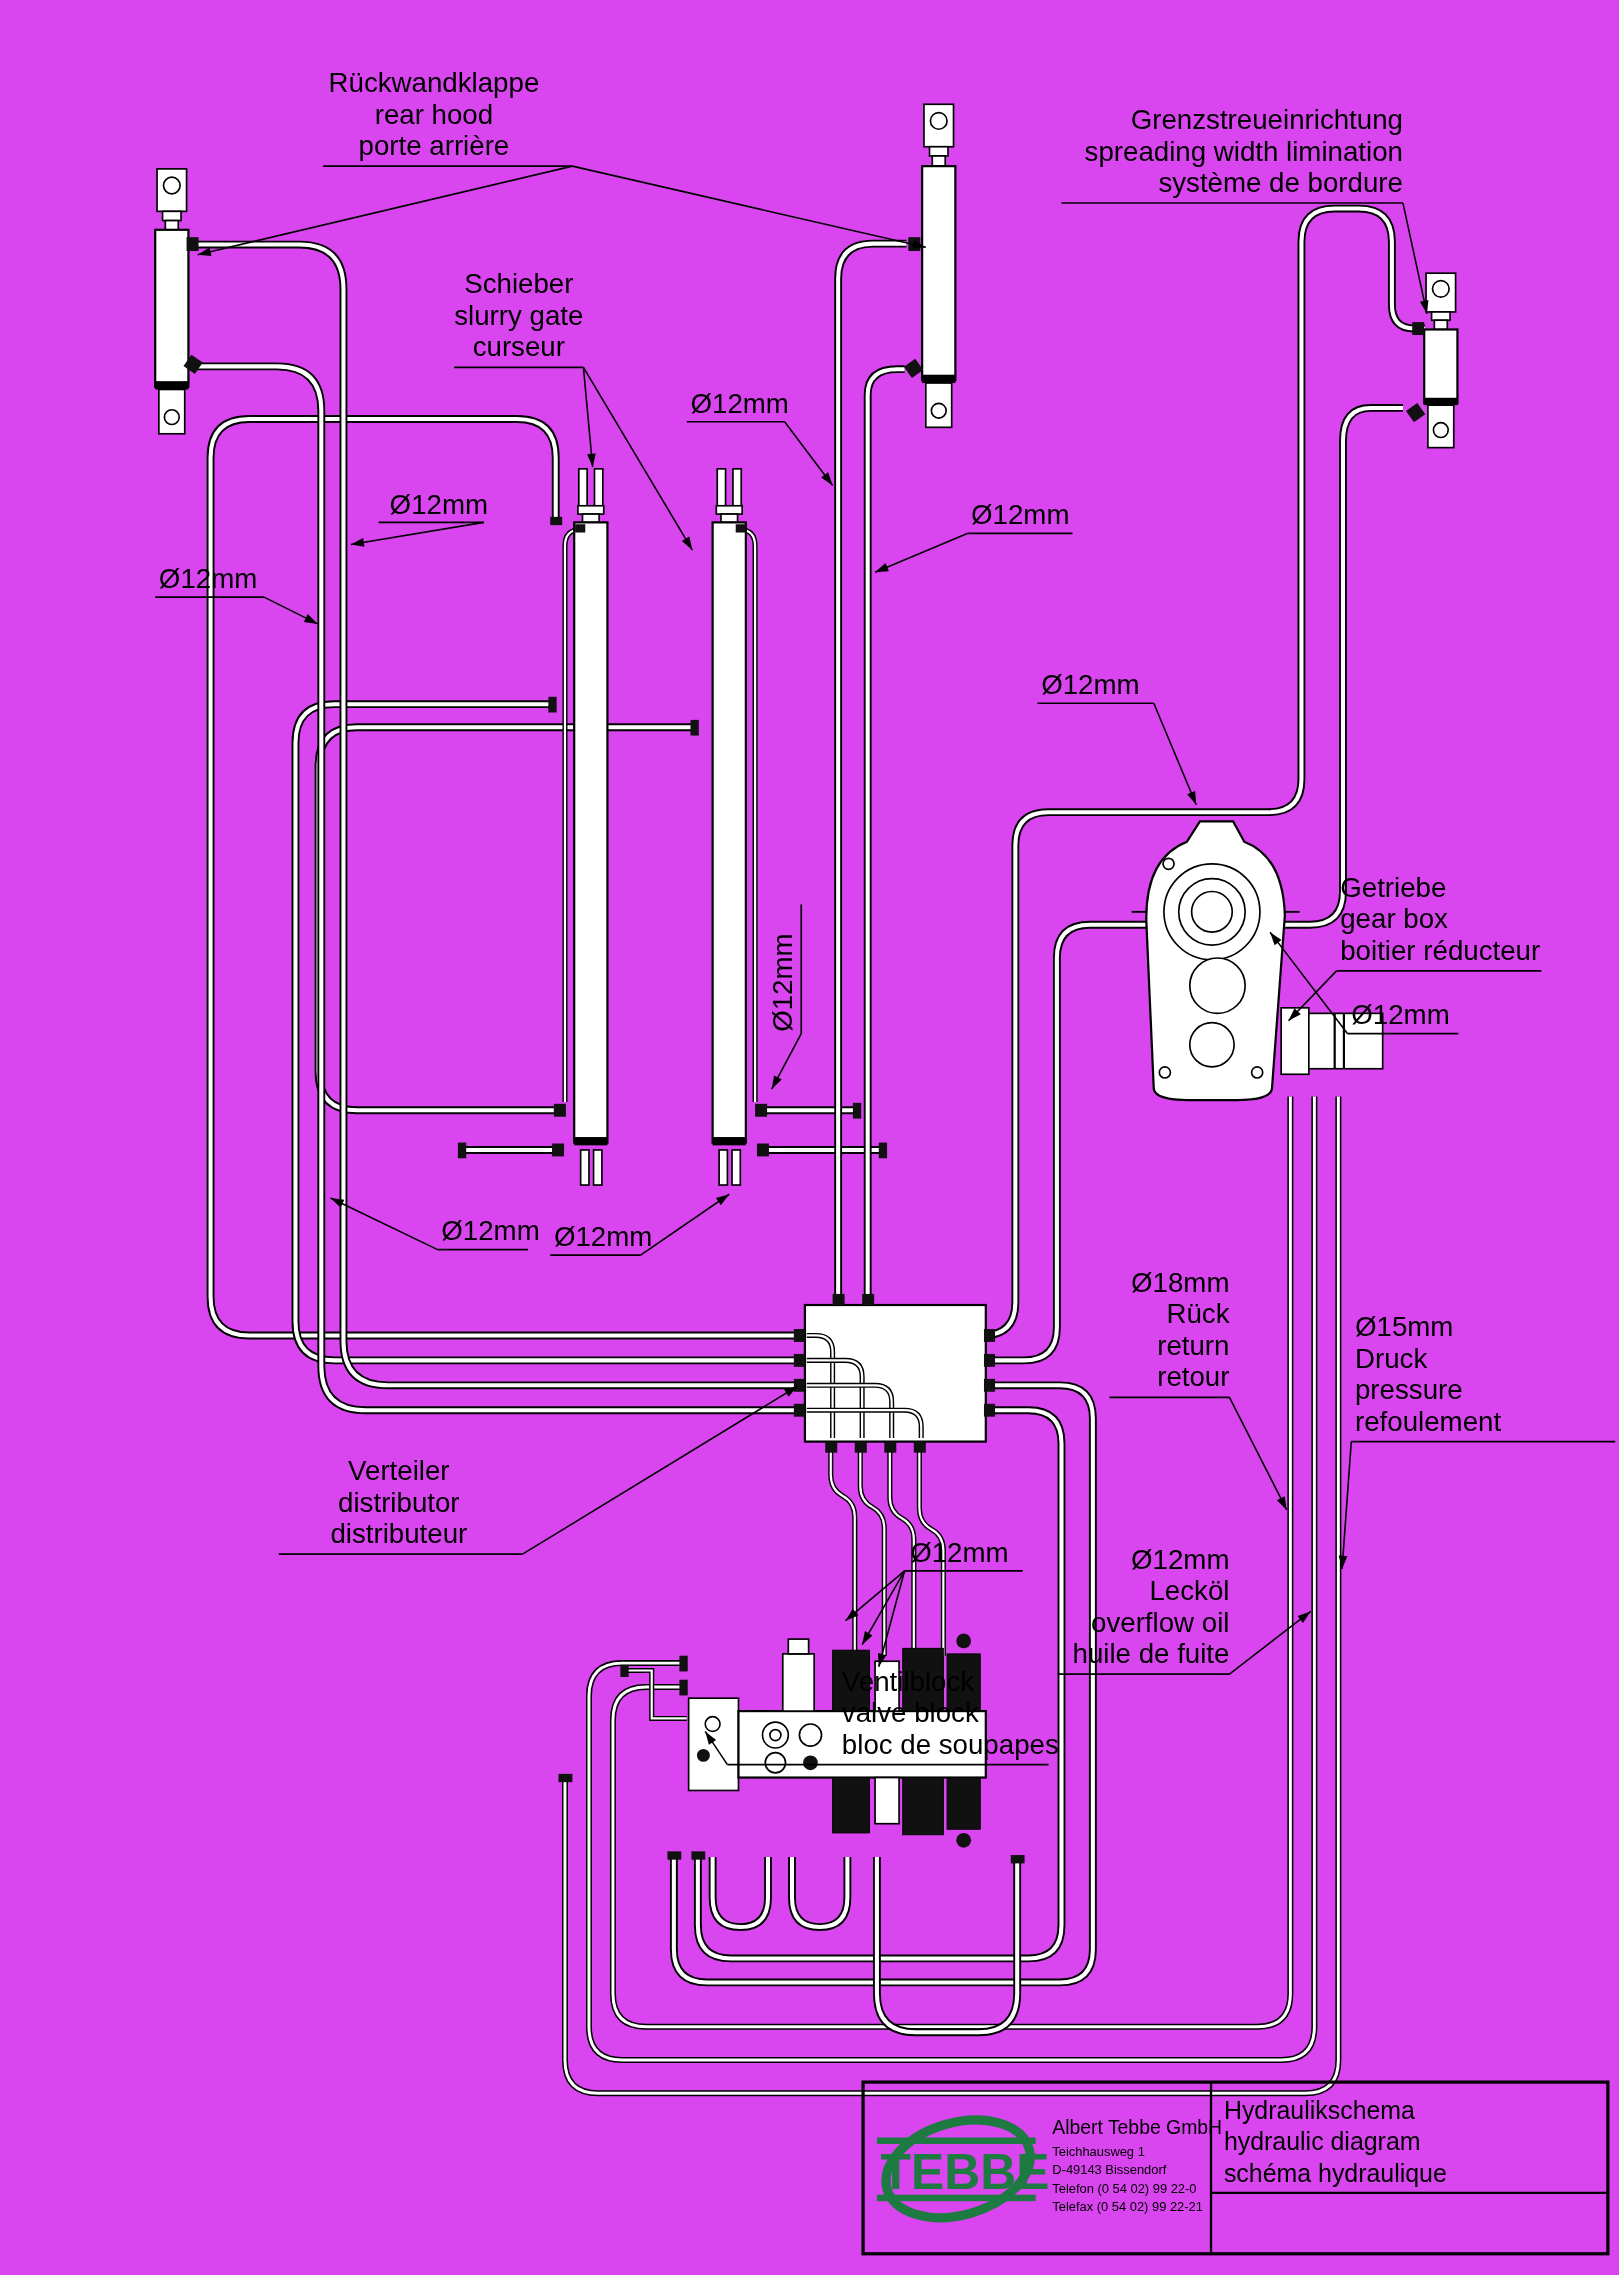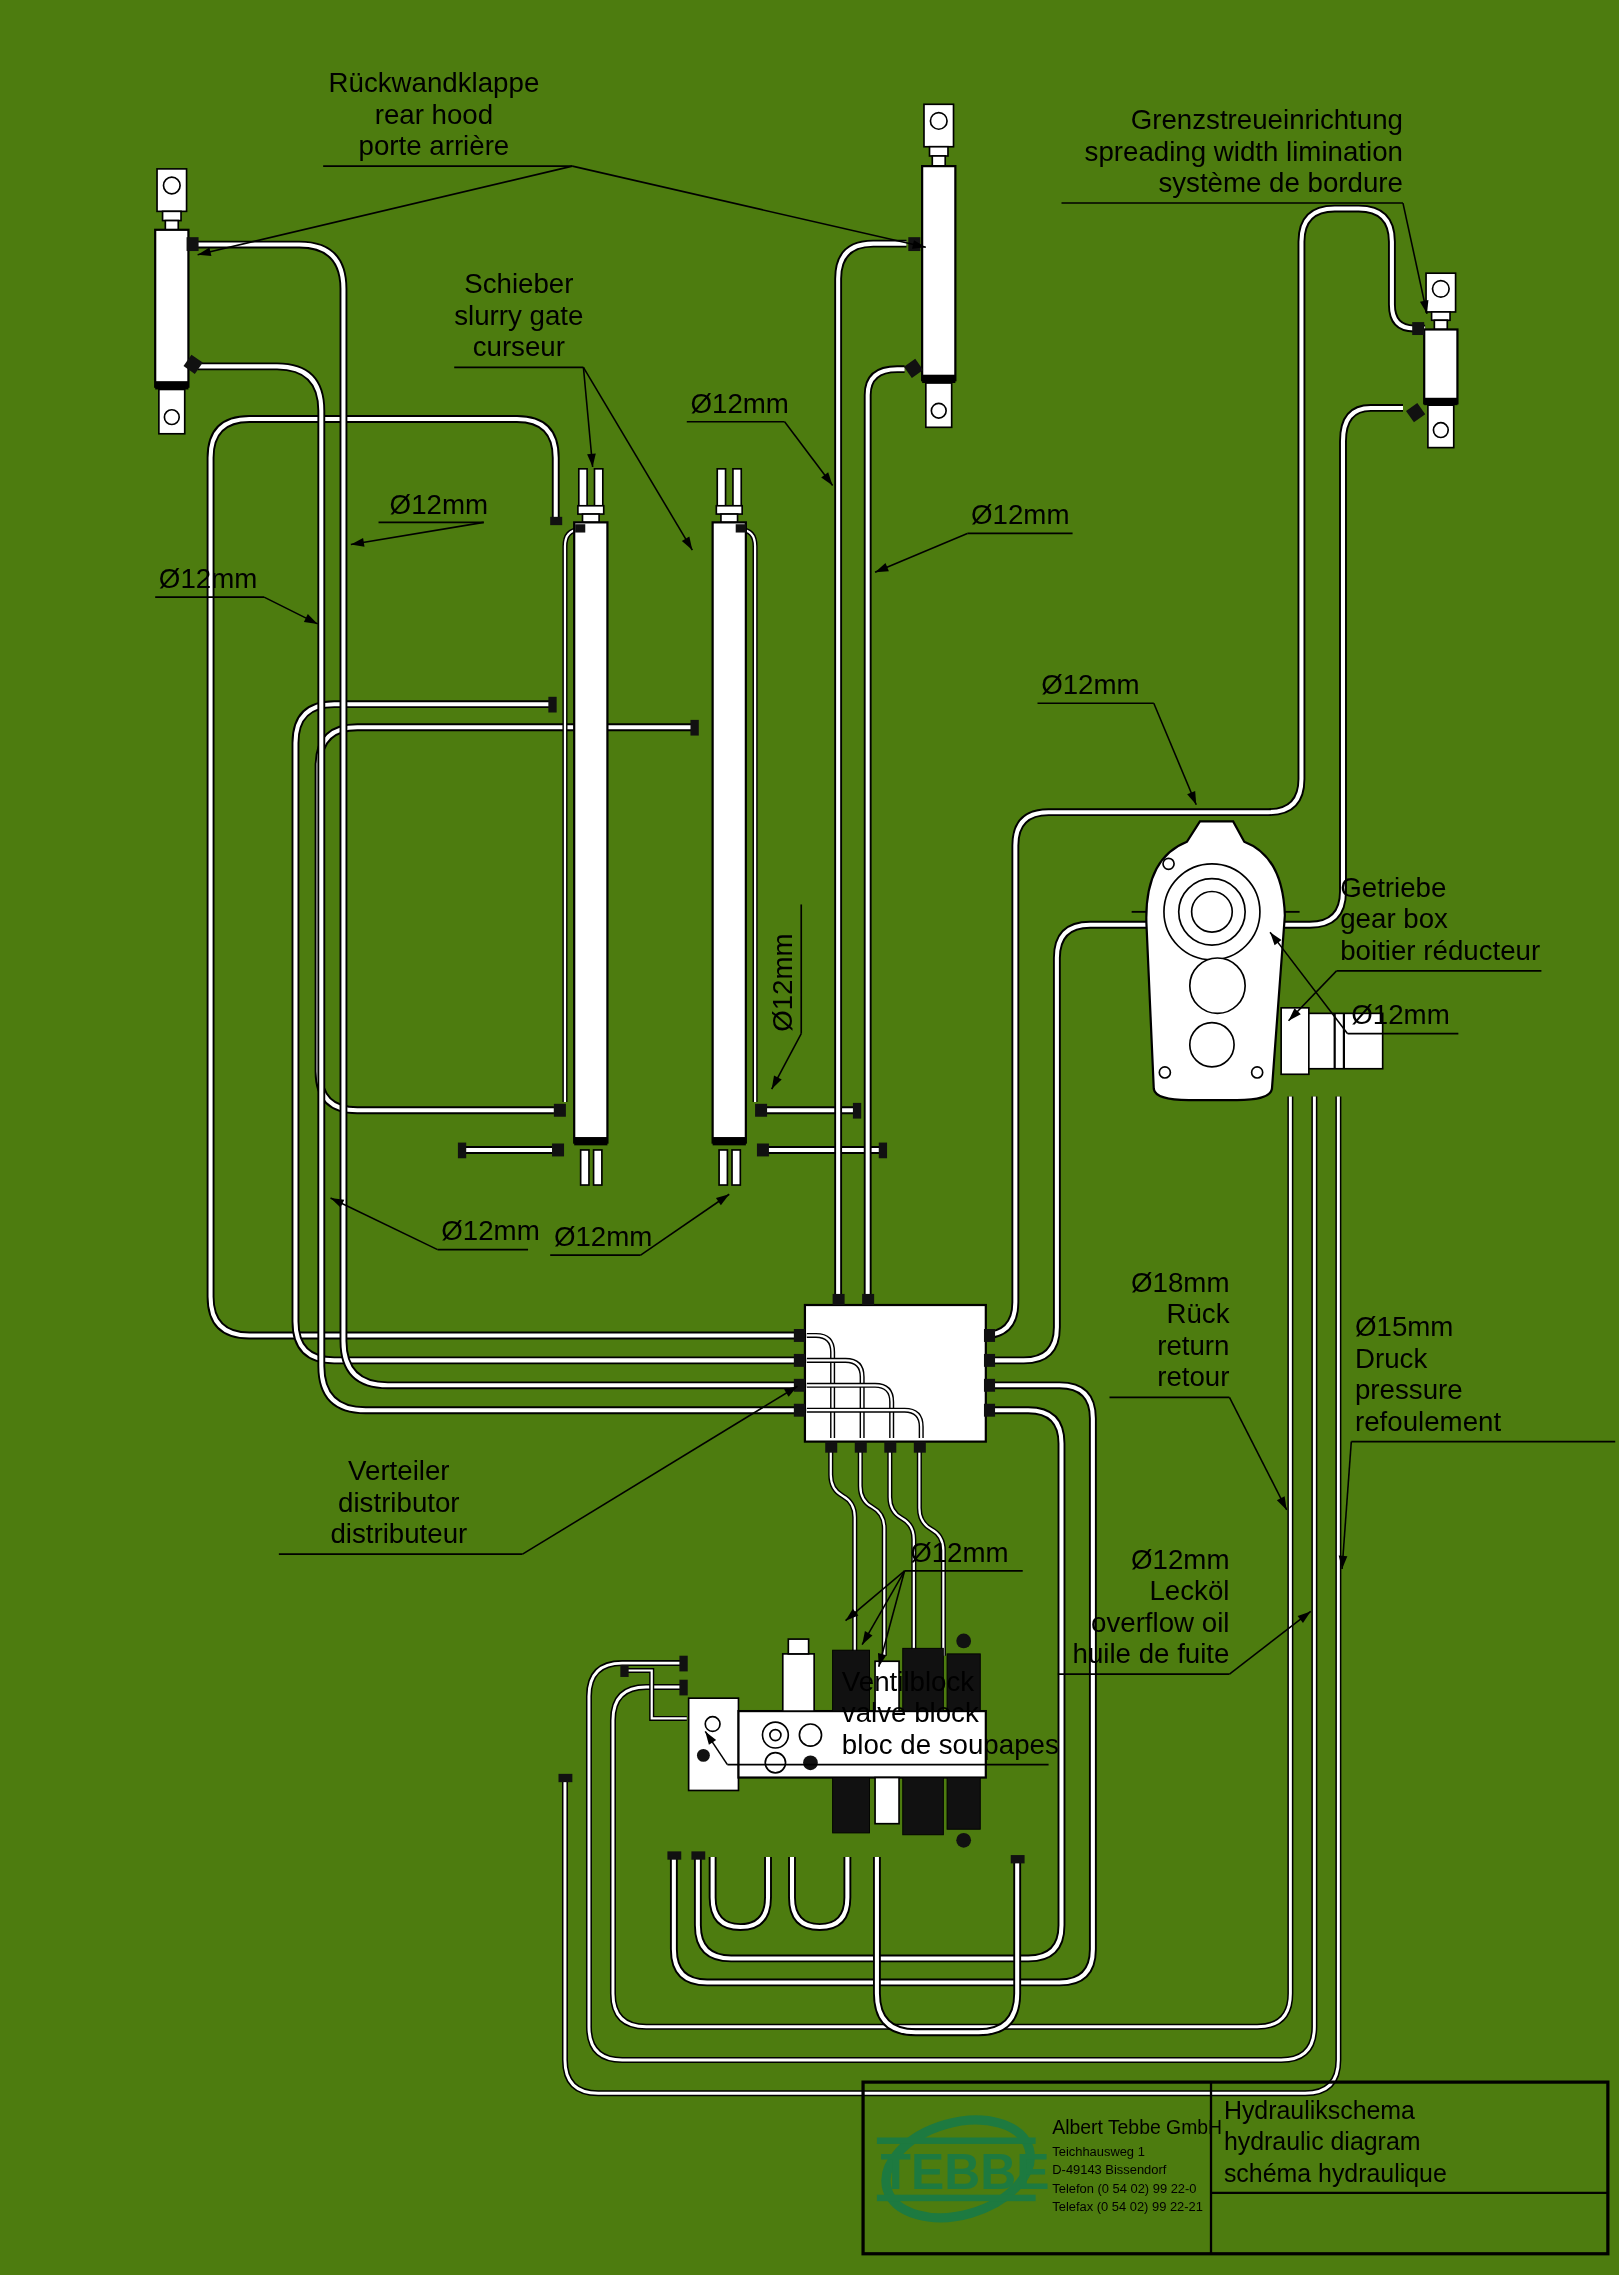--- a/index.html
+++ b/index.html
@@ -1,16 +1,16 @@
 <!DOCTYPE html>
 <html style="font-size:14.8px"><head>
 <meta charset="utf-8">
 <style>
   html,body{margin:0;padding:0;background:#e8e8e8;}
-  .page{width:1620px;height:2275px;background:#4d7c0f;position:relative;margin:0 auto;
+  .page{width:1620px;height:2275px;background:#d946ef;position:relative;margin:0 auto;
         font-family:"Liberation Sans",sans-serif;}
   svg{display:block;}
   .pipe{fill:none;stroke:#000;stroke-width:8.5;}
   .pipe.thin{stroke-width:6.5;}
   .pipe-in{fill:none;stroke:#fff;stroke-width:4.4;}
   .pipe-in.thin{stroke-width:3.2;}
   .pipe.hair{stroke-width:5.5;}
   .pipe-in.hair{stroke-width:2.4;}
   .lbl{font-family:"Liberation Sans",sans-serif;font-size:30px;fill:#000;}
   .uln{stroke:#000;stroke-width:1.8;}

